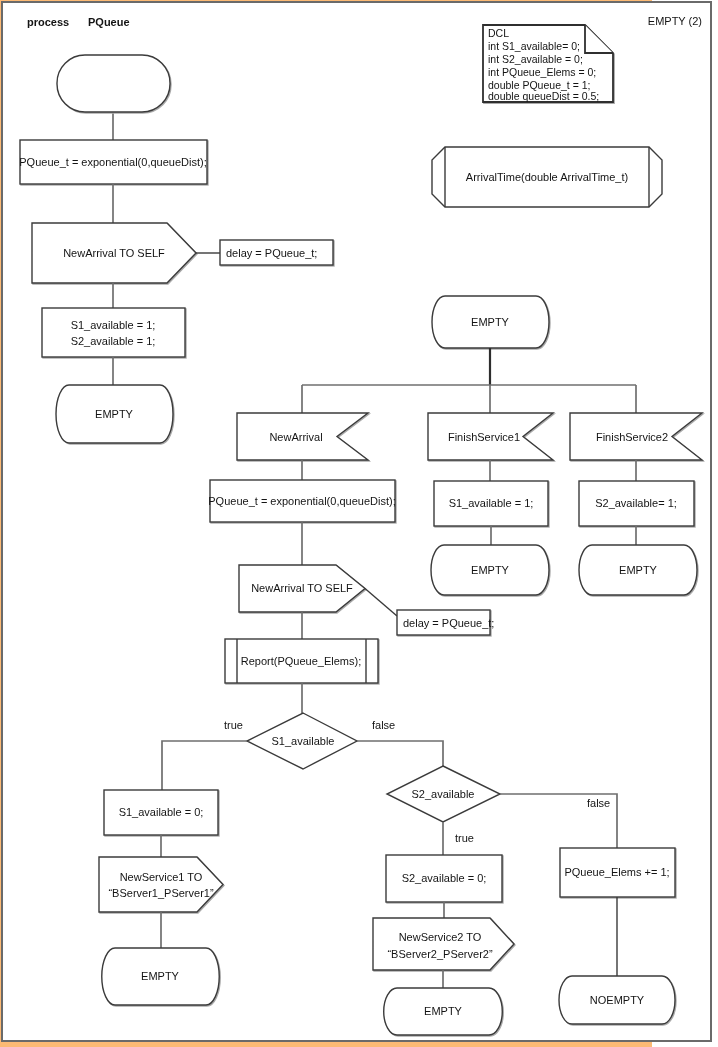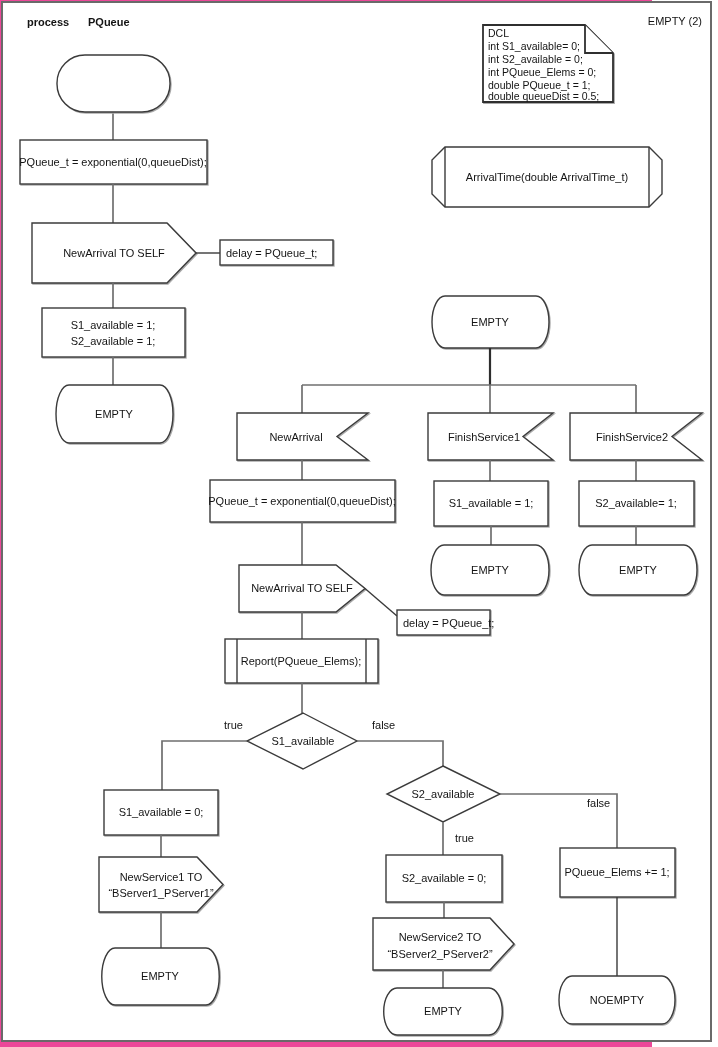--- a/index.html
+++ b/index.html
@@ -1,16 +1,16 @@
 <!DOCTYPE html>
 <html><head>
 <meta charset="utf-8">
 <style>
   html,body{margin:0;padding:0;background:#fff;}
-  .stage{position:relative;width:652px;height:1047px;background:#ec4899;}
+  .stage{position:relative;width:652px;height:1047px;background:#fdba74;}
   svg{display:block;}
   .shape{fill:#ffffff;stroke:#3b3b3b;stroke-width:1.4;}
   .shadow{filter:drop-shadow(1px 1.5px 0 #a9a9a9);}
   .note{fill:#ffffff;stroke:#2f2f2f;stroke-width:1.8;}
   .conn{stroke:#6f6f6f;stroke-width:1.7;fill:none;}
   .conn-dark{stroke:#2d2d2d;stroke-width:2.2;fill:none;}
   .conn-thin{stroke:#3a3a3a;stroke-width:1.4;fill:none;}
   .lbl{font-family:"Liberation Sans",sans-serif;font-size:11px;fill:#141414;}
   .lbl-mid{text-anchor:middle;}
   .lbl-end{text-anchor:end;}

